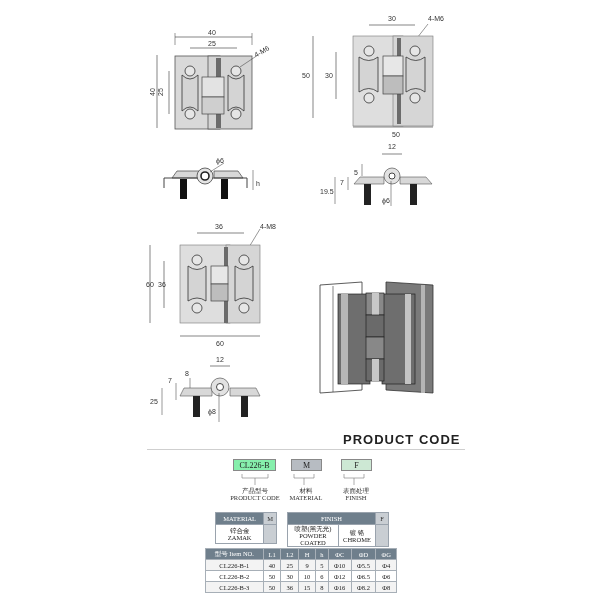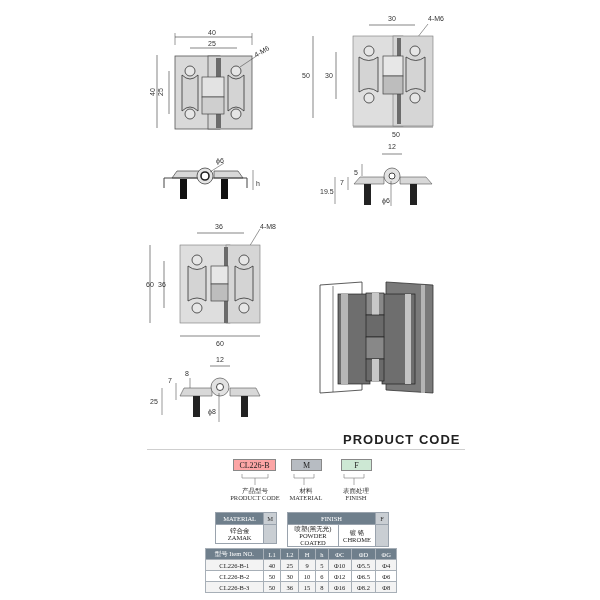--- a/index.html
+++ b/index.html
@@ -165,21 +165,21 @@
   <rect x="72" y="33" width="7" height="22" fill="#c8c8c8"></rect>
   <rect x="66" y="55" width="18" height="22" fill="#6a6a6a" stroke="#222" stroke-width="0.7"></rect>
   <rect x="66" y="77" width="18" height="22" fill="#888" stroke="#222" stroke-width="0.7"></rect>
   <rect x="66" y="99" width="18" height="22" fill="#6a6a6a" stroke="#222" stroke-width="0.7"></rect>
   <rect x="72" y="99" width="7" height="22" fill="#c8c8c8"></rect>
 </svg>
 
 <div class="title">PRODUCT CODE</div>
 <div class="rule"></div>
 
-<div class="codebox" style="left:233px;width:43px;border:1px solid #888;background:#fca5a5;">CL226-B</div>
+<div class="codebox" style="left:233px;width:43px;border:1px solid #888;background:#86efac;">CL226-B</div>
 <div class="codebox" style="left:291px;width:31px;border:1px solid #888;background:#b7bcc2;">M</div>
 <div class="codebox" style="left:341px;width:31px;border:1px solid #888;background:#cde8d4;">F</div>
 
 <svg class="abs" style="left:230px;top:472px" width="150" height="14" viewBox="0 0 150 14">
   <path d="M12 2 L12 6 L38 6 L38 2 M25 6 L25 13" fill="none" stroke="#777" stroke-width="0.6"></path>
   <path d="M64 2 L64 6 L84 6 L84 2 M74 6 L74 13" fill="none" stroke="#777" stroke-width="0.6"></path>
   <path d="M114 2 L114 6 L134 6 L134 2 M124 6 L124 13" fill="none" stroke="#777" stroke-width="0.6"></path>
 </svg>
 
 <div class="lbl" style="left:225px;top:487px;width:60px;">

